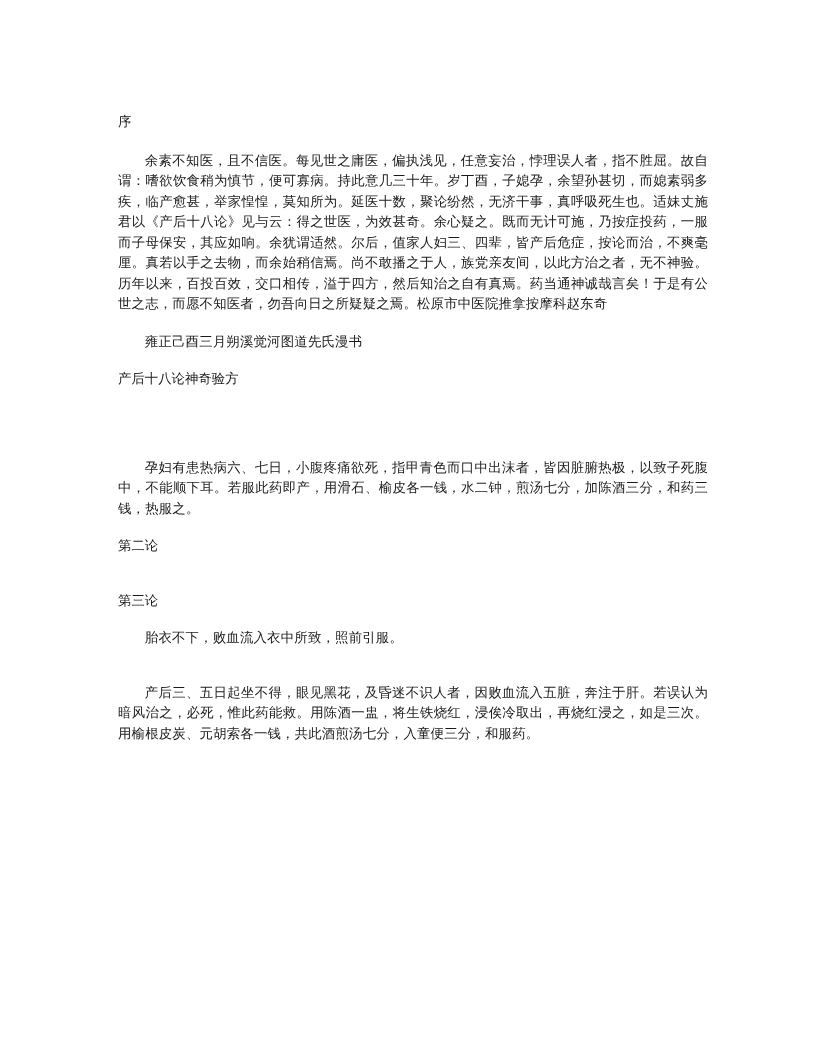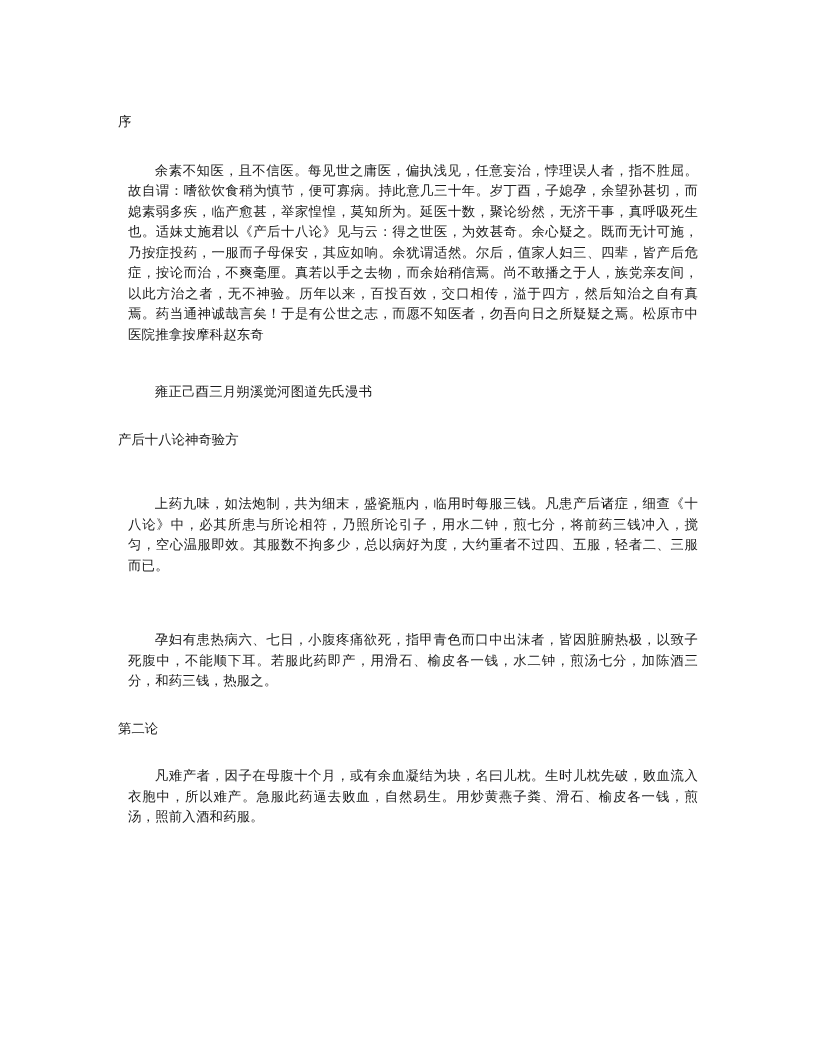--- a/index.html
+++ b/index.html
@@ -23,21 +23,21 @@
       font-size: 13.4px;
       line-height: 20.5px;
     }
     .heading {
       margin: 0;
       font-weight: normal;
       font-size: 13.4px;
       line-height: 20.5px;
     }
     .para {
-      margin: 10px;
+      margin: 0;
       text-indent: 2em;
       text-align: justify;
       letter-spacing: 0.2px;
     }
     .gap-s { height: 17px; }
     .gap-m { height: 18px; }
   </style>
 </head>
 <body>
 
@@ -46,30 +46,31 @@
   <p class="heading">序</p>
   <div class="gap-m"></div>
   <p class="para">余素不知医，且不信医。每见世之庸医，偏执浅见，任意妄治，悖理误人者，指不胜屈。故自谓：嗜欲饮食稍为慎节，便可寡病。持此意几三十年。岁丁酉，子媳孕，余望孙甚切，而媳素弱多疾，临产愈甚，举家惶惶，莫知所为。延医十数，聚论纷然，无济干事，真呼吸死生也。适妹丈施君以《产后十八论》见与云：得之世医，为效甚奇。余心疑之。既而无计可施，乃按症投药，一服而子母保安，其应如响。余犹谓适然。尔后，值家人妇三、四辈，皆产后危症，按论而治，不爽毫厘。真若以手之去物，而余始稍信焉。尚不敢播之于人，族党亲友间，以此方治之者，无不神验。历年以来，百投百效，交口相传，溢于四方，然后知治之自有真焉。药当通神诚哉言矣！于是有公世之志，而愿不知医者，勿吾向日之所疑疑之焉。松原市中医院推拿按摩科赵东奇</p>
   <div class="gap-s"></div>
   <p class="para">雍正己酉三月朔溪觉河图道先氏漫书</p>
   <div class="gap-s"></div>
 
   <p class="heading">产后十八论神奇验方</p>
   <div class="gap-s"></div>
   <div class="gap-s"></div>
-  <p class="para">上药九味，如法炮制，共为细末，盛瓷瓶内，临用时每服三钱。凡患产后诸症，细查《十八论》中，必其所患与所论相符，乃照所论引子，用水二钟，煎七分，将前药三钱冲入，搅匀，空心温服即效。其服数不拘多少，总以病好为度，大约重者不过四、五服，轻者二、三服而已。</p>
   <div class="gap-s"></div>
 
   <div class="gap-s"></div>
   <p class="para">孕妇有患热病六、七日，小腹疼痛欲死，指甲青色而口中出沫者，皆因脏腑热极，以致子死腹中，不能顺下耳。若服此药即产，用滑石、榆皮各一钱，水二钟，煎汤七分，加陈酒三分，和药三钱，热服之。</p>
   <div class="gap-s"></div>
 
   <p class="heading">第二论</p>
   <div class="gap-s"></div>
-  <p class="para">凡难产者，因子在母腹十个月，或有余血凝结为块，名曰儿枕。生时儿枕先破，败血流入衣胞中，所以难产。急服此药逼去败血，自然易生。用炒黄燕子粪、滑石、榆皮各一钱，煎汤，照前入酒和药服。</p>
+  <div class="gap-s"></div>
+
+  <p class="heading">第三论</p>
+  <div class="gap-s"></div>
+  <p class="para">胎衣不下，败血流入衣中所致，照前引服。</p>
   <div class="gap-s"></div>
 
   <div class="gap-s"></div>
-  <div class="gap-s"></div>
-
-  <div class="gap-s"></div>
+  <p class="para">产后三、五日起坐不得，眼见黑花，及昏迷不识人者，因败血流入五脏，奔注于肝。若误认为暗风治之，必死，惟此药能救。用陈酒一盅，将生铁烧红，浸俟冷取出，再烧红浸之，如是三次。用榆根皮炭、元胡索各一钱，共此酒煎汤七分，入童便三分，和服药。</p>
 
 </div>
 
 </body></html>

